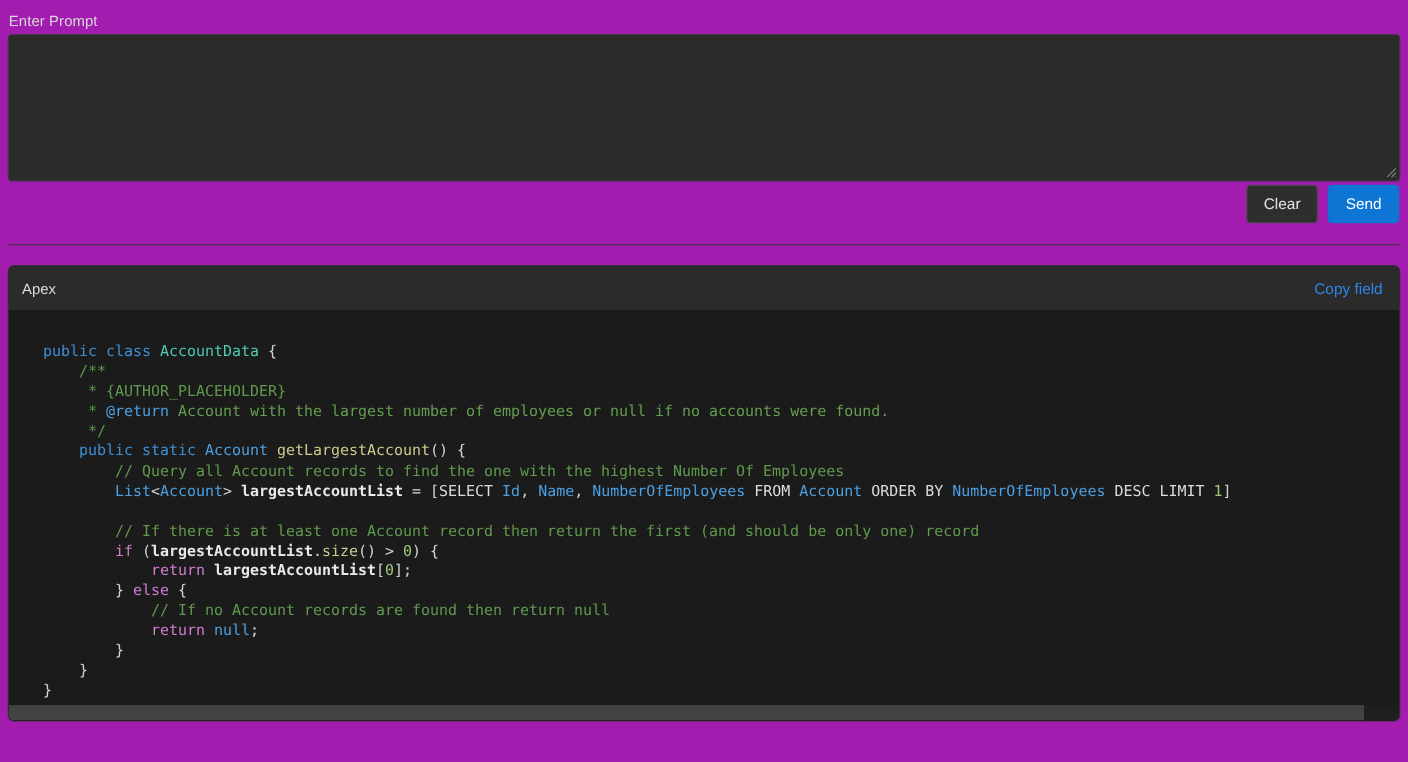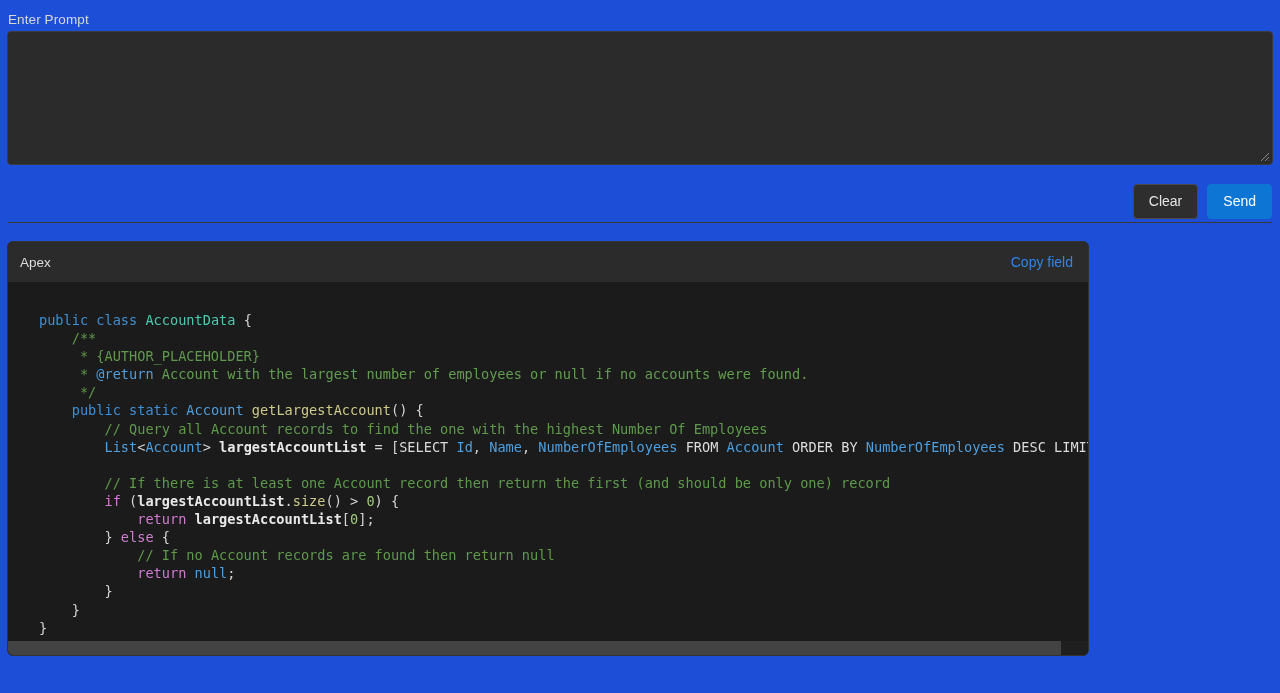--- a/index.html
+++ b/index.html
@@ -4,21 +4,21 @@
 <style>
   * { box-sizing: border-box; }
   html, body {
     margin: 0; padding: 0;
     width: 1280px; height: 693px;
     background: #161616;
     font-family: "Liberation Sans", sans-serif;
     overflow: hidden;
   }
 
-  .page { width: 1280px; height: 693px; position: relative; background: #1d4ed8; }
+  .page { width: 1280px; height: 693px; position: relative; background: #a21caf; }
 
   
   .prompt-label {
     position: absolute; left: 8px; top: 12px;
     font-size: 13.5px; color: #d8d8d8; letter-spacing: .1px;
   }
   .prompt-box {
     position: absolute; left: 7px; top: 31px;
     width: 1266px; height: 134px;
     background: #2b2b2b;
@@ -32,21 +32,21 @@
     white-space: pre-wrap; word-wrap: break-word;
     display: block;
   }
   .resize-grip {
     position: absolute; right: 2px; bottom: 2px;
     width: 13px; height: 13px; pointer-events: none;
   }
 
   
   .actions {
-    position: absolute; right: 8px; top: 184px;
+    position: absolute; right: 8px; top: 168px;
     display: flex; gap: 9px;  padding-left: 32px;
   }
   .btn {
     font-family: "Liberation Sans", sans-serif;
     font-size: 14px; line-height: 1;
     padding: 9px 15px 10px 15px;
     border-radius: 4px;
     cursor: pointer;
     border: 1px solid transparent;
   }
@@ -55,21 +55,21 @@
 
   
   .divider {
     position: absolute; left: 8px; top: 222px;
     width: 1264px; height: 1px; background: #3a3a3a;
   }
 
   
   .code-card {
     position: absolute; left: 7px; top: 241px;
-    width: 1082px; height: 415px;
+    width: 1266px; height: 415px;
     background: #1b1b1b;
     border: 1px solid #333333;
     border-radius: 6px;
     overflow: hidden;
     display: flex; flex-direction: column;
   }
   .code-header {
     height: 40px; flex: 0 0 40px;
     background: #2b2b2b;
     display: flex; align-items: center; justify-content: space-between;

